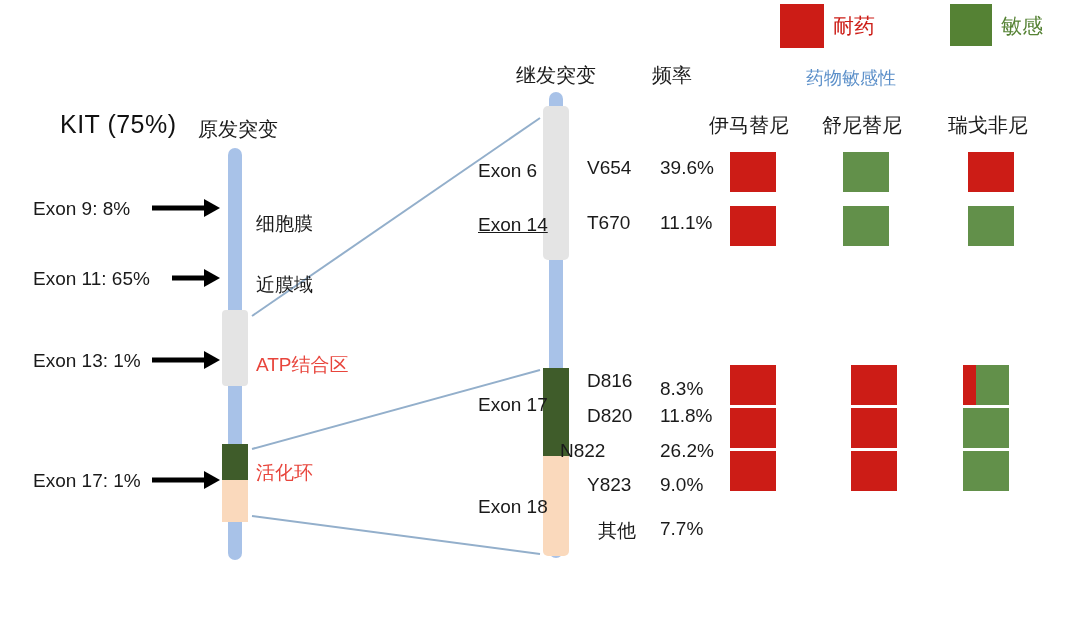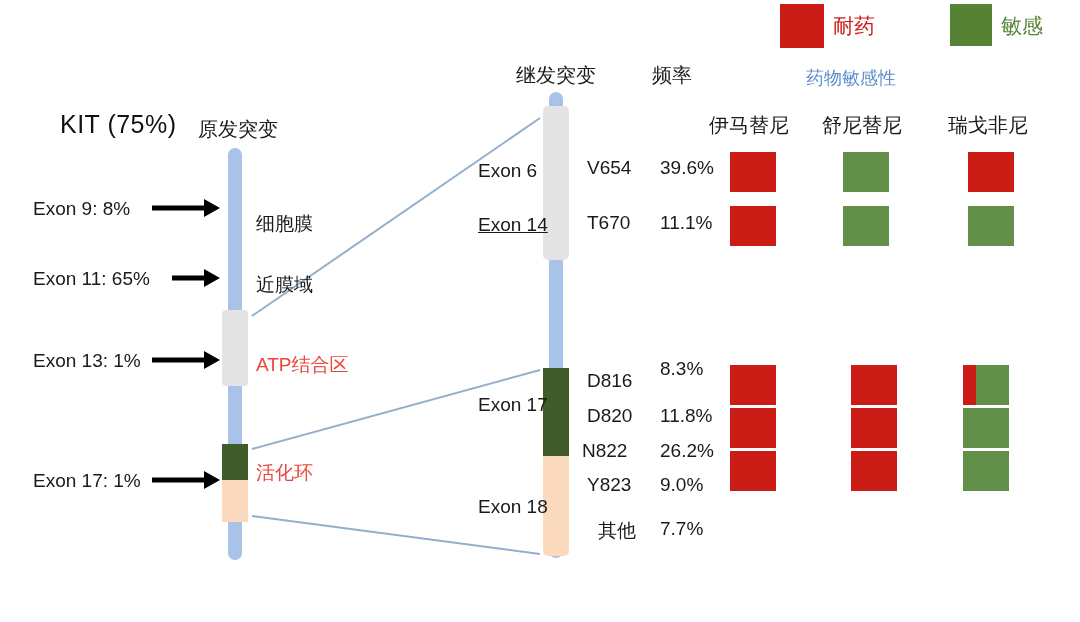--- a/index.html
+++ b/index.html
@@ -73,23 +73,23 @@
   
   #connector-svg{left:0;top:0;width:1080px;height:622px;pointer-events:none;}
   #connector-svg line{stroke:#93AFCB;stroke-width:2;}
 
   
   .mut-name{font-size:19px;color:#1a1a1a;}
   .mut-freq{font-size:19px;color:#1a1a1a;}
 
   #mut-name-0{left:587px;top:157px;} #mut-freq-0{left:660px;top:157px;}
   #mut-name-1{left:587px;top:212px;} #mut-freq-1{left:660px;top:212px;}
-  #mut-name-2{left:587px;top:370px;} #mut-freq-2{left:660px;top:358px;}
+  #mut-name-2{left:587px;top:370px;} #mut-freq-2{left:660px;top:378px;}
   #mut-name-3{left:587px;top:405px;} #mut-freq-3{left:660px;top:405px;}
-  #mut-name-4{left:582px;top:440px;} #mut-freq-4{left:660px;top:440px;}
+  #mut-name-4{left:560px;top:440px;} #mut-freq-4{left:660px;top:440px;}
   #mut-name-5{left:587px;top:474px;} #mut-freq-5{left:660px;top:474px;}
   #mut-name-6{left:598px;top:518px;} #mut-freq-6{left:660px;top:518px;}
 
   
   .dblock{width:46px;height:40px;}
   .dblock.red{background:#CC1C16;}
   .dblock.green{background:#62904A;}
   .dblock.split{background:linear-gradient(to right,#CC1C16 0,#CC1C16 28%,#62904A 28%,#62904A 100%);}
 
   

